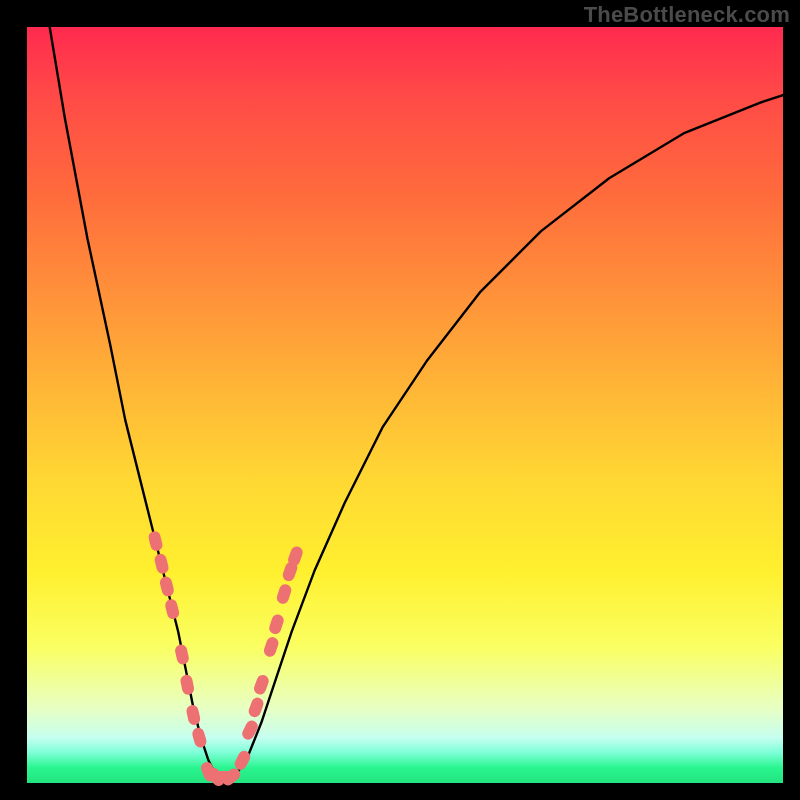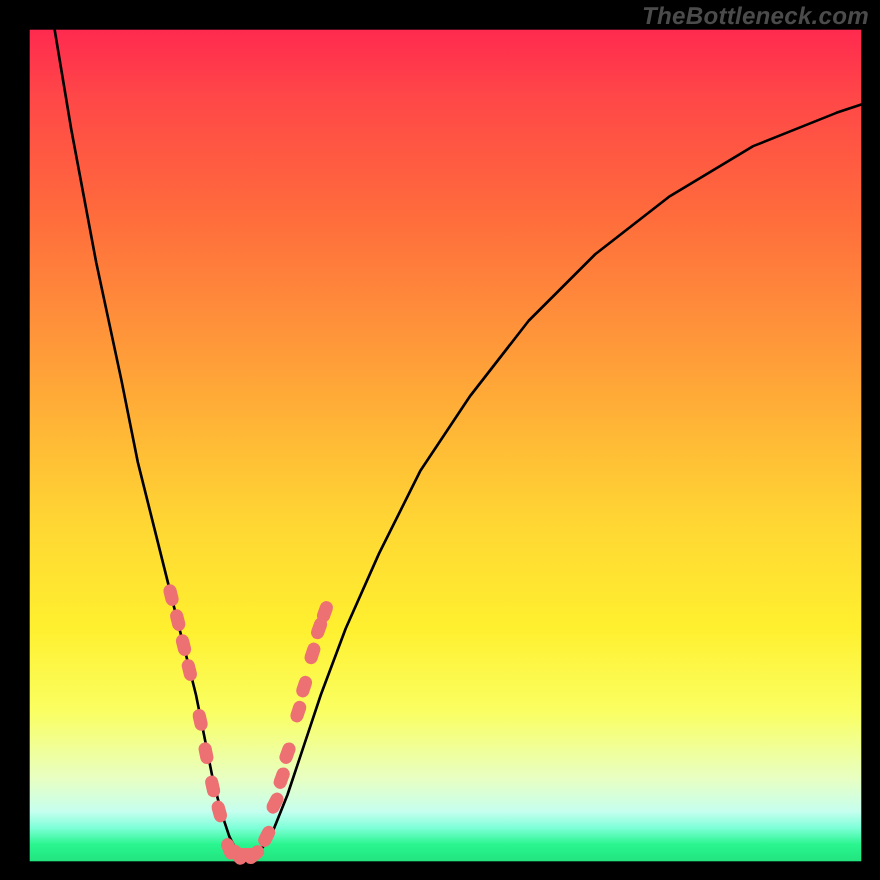--- a/index.html
+++ b/index.html
@@ -42,21 +42,20 @@
   }
   .watermark {
     position: absolute;
     top: 2px;
     right: 10px;
     color: #4b4b4b;
     font-size: 22px;
     font-weight: 600;
     letter-spacing: 0.2px;
     user-select: none;
-    font-style: italic;
   }
   svg.overlay {
     position: absolute;
     left: 0;
     top: 0;
     width: 756px;
     height: 756px;
     overflow: visible;
   }
 </style>

